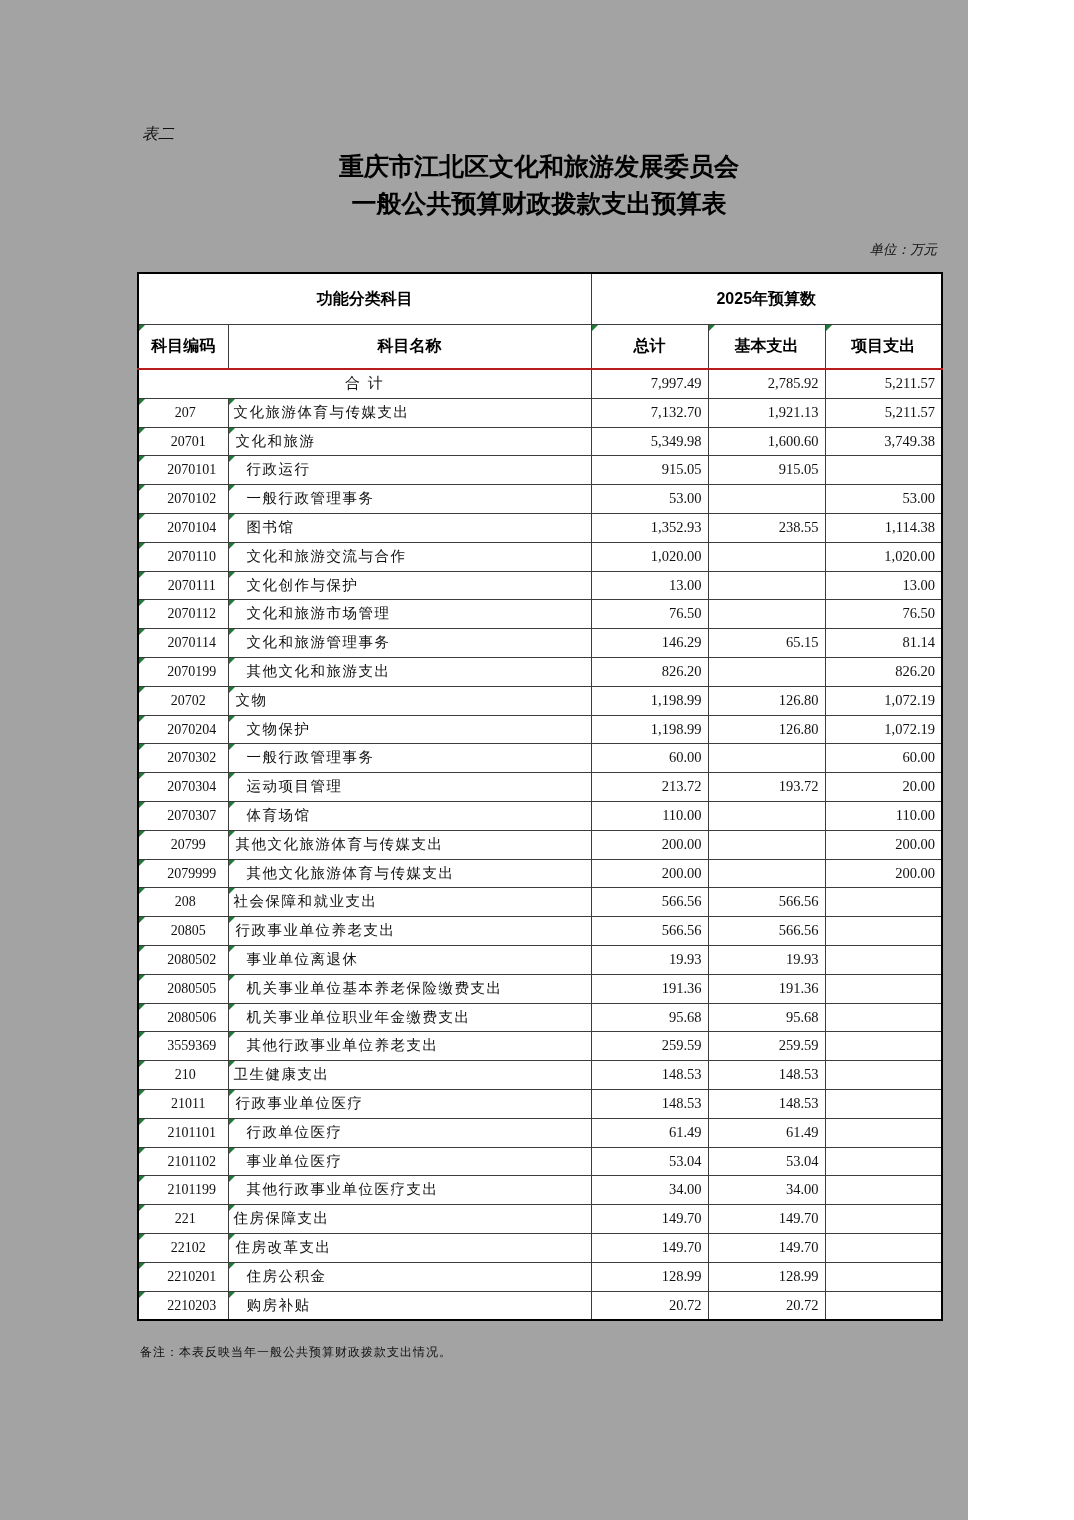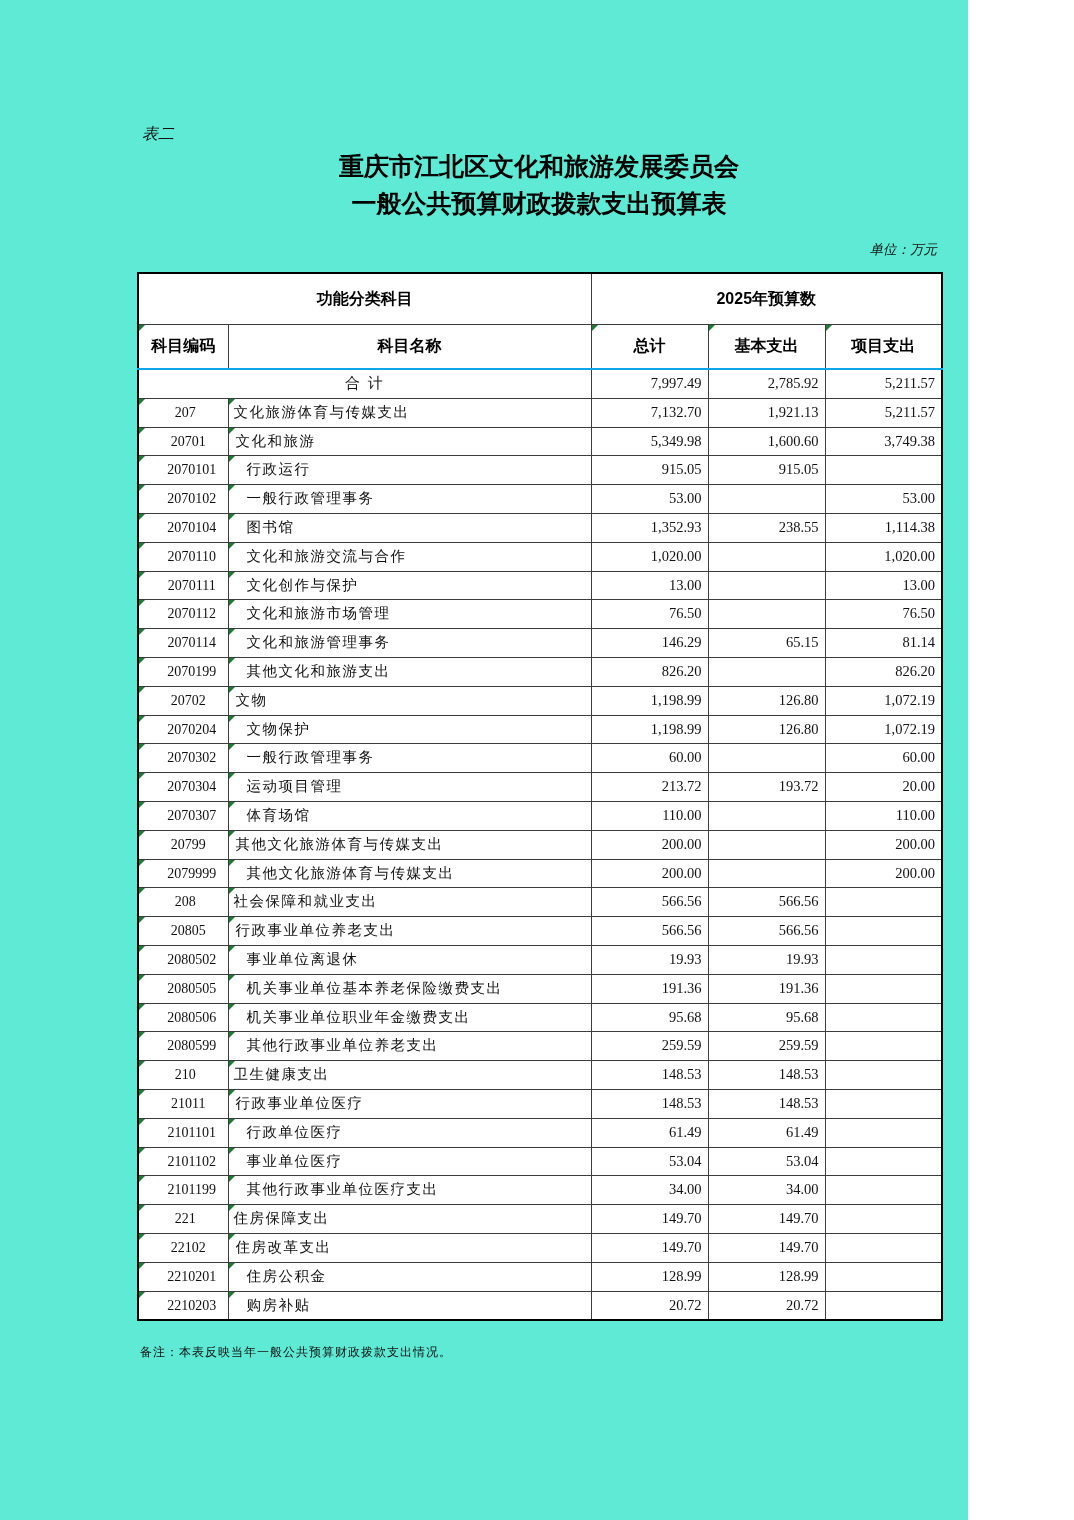--- a/index.html
+++ b/index.html
@@ -1,19 +1,19 @@
 <!DOCTYPE html>
 <html style="--tri: #1f7a38;"><head>
 <meta charset="utf-8">
 <style>
   html,body{margin:0;padding:0;background:#ffffff;}
   .sheet{
     position:relative;
     width:968px;height:1520px;
-    background:#5eead4;
+    background:#a3a3a3;
     overflow:hidden;
     font-family:"Liberation Serif","DejaVu Serif",serif;
     color:#111;
   }
   .tag{
     position:absolute;left:142px;top:124px;
     font-size:16px;font-style:italic;
     font-family:"Liberation Serif","DejaVu Serif",serif;
   }
   .title{
@@ -41,21 +41,21 @@
     overflow:hidden;white-space:nowrap;
     background:#fff;
   }
   table{border:2px solid #000;}
   thead th{
     font-family:"Liberation Sans","DejaVu Sans",sans-serif;
     font-weight:bold;color:#000;text-align:center;
     font-size:16px;
   }
   tr.h1 th{height:50px;}
-  tr.h2 th{height:43px;border-bottom:2px solid #0ea5e9;}
+  tr.h2 th{height:43px;border-bottom:2px solid #b91c1c;}
   tbody td{height:27.8px;line-height:27.8px;}
   td.c-code{
     text-align:center;font-size:14px;
     font-family:"Liberation Serif","DejaVu Serif",serif;
   }
   td.c-name{
     text-align:left;letter-spacing:1.5px;font-size:14.5px;
   }
   td.c-num{
     text-align:right;padding-right:6px;font-size:14.5px;
@@ -271,21 +271,21 @@
             <td class="c-num"></td>
           </tr>
           <tr class="lvl3">
             <td class="c-code tri">2080506</td>
             <td class="c-name tri">机关事业单位职业年金缴费支出</td>
             <td class="c-num">95.68</td>
             <td class="c-num">95.68</td>
             <td class="c-num"></td>
           </tr>
           <tr class="lvl3">
-            <td class="c-code tri">2080599</td>
+            <td class="c-code tri">3559369</td>
             <td class="c-name tri">其他行政事业单位养老支出</td>
             <td class="c-num">259.59</td>
             <td class="c-num">259.59</td>
             <td class="c-num"></td>
           </tr>
           <tr class="lvl1">
             <td class="c-code tri">210</td>
             <td class="c-name tri">卫生健康支出</td>
             <td class="c-num">148.53</td>
             <td class="c-num">148.53</td>

